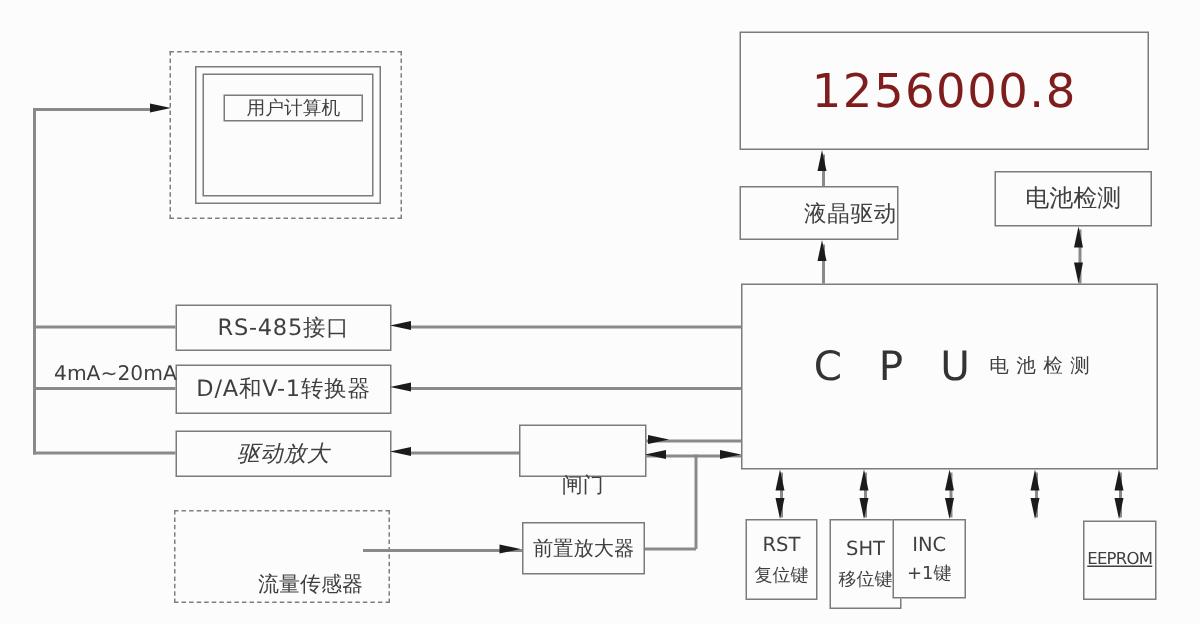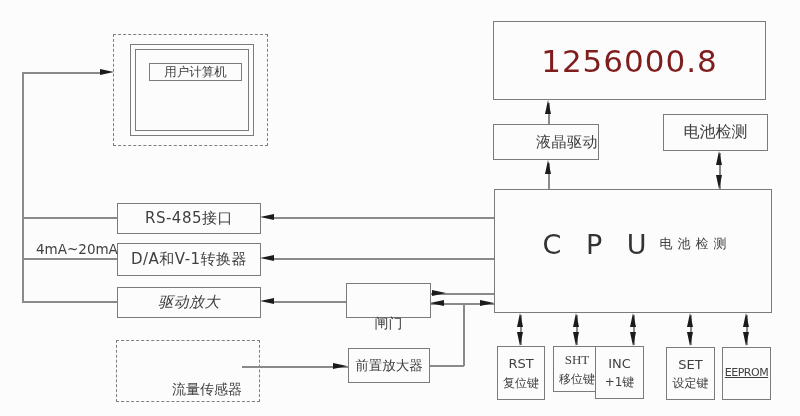--- a/index.html
+++ b/index.html
@@ -87,31 +87,27 @@
 
   <div class="bx dashed" style="left:116px;top:340px;width:144px;height:62px;"></div>
   <span class="txt" style="left:172px;top:381px;font-size:14px;">流量传感器</span>
 
   <span class="txt" style="left:36px;top:241px;width:78px;text-align:center;font-size:13.5px;">4mA~20mA</span>
 
   <div class="bx keybx" style="left:497px;top:346px;width:48px;height:54px;">
     <span class="key-top">RST</span>
     <span class="key-bottom">复位键</span>
   </div>
-  <div class="bx keybx" style="left:553px;top:346px;width:48px;height:46px;font-family:Liberation Serif, serif;">
+  <div class="bx keybx" style="left:553px;top:346px;width:48px;height:60px;">
     <span class="key-top">SHT</span>
     <span class="key-bottom">移位键</span>
   </div>
   <div class="bx keybx" style="left:595px;top:346px;width:49px;height:53px;">
     <span class="key-top">INC</span>
     <span class="key-bottom">+1键</span>
-  </div>
-  <div class="bx keybx" style="left:666px;top:347px;width:49px;height:53px;">
-    <span class="key-top">SET</span>
-    <span class="key-bottom">设定键</span>
   </div>
   <div class="bx keybx eeprom" style="left:722px;top:347px;width:49px;height:53px;">
     <span class="key-top">EEPROM</span>
     <span class="key-bottom"></span>
   </div>
 
   <div class="vl" style="left:22px;top:72px;height:231px;"></div>
   <div class="hl" style="left:22px;top:72px;width:82px;"></div>
   <div class="ar ar-r" style="left:100px;top:69px;"></div>
   <div class="hl" style="left:22px;top:217px;width:95px;"></div>

